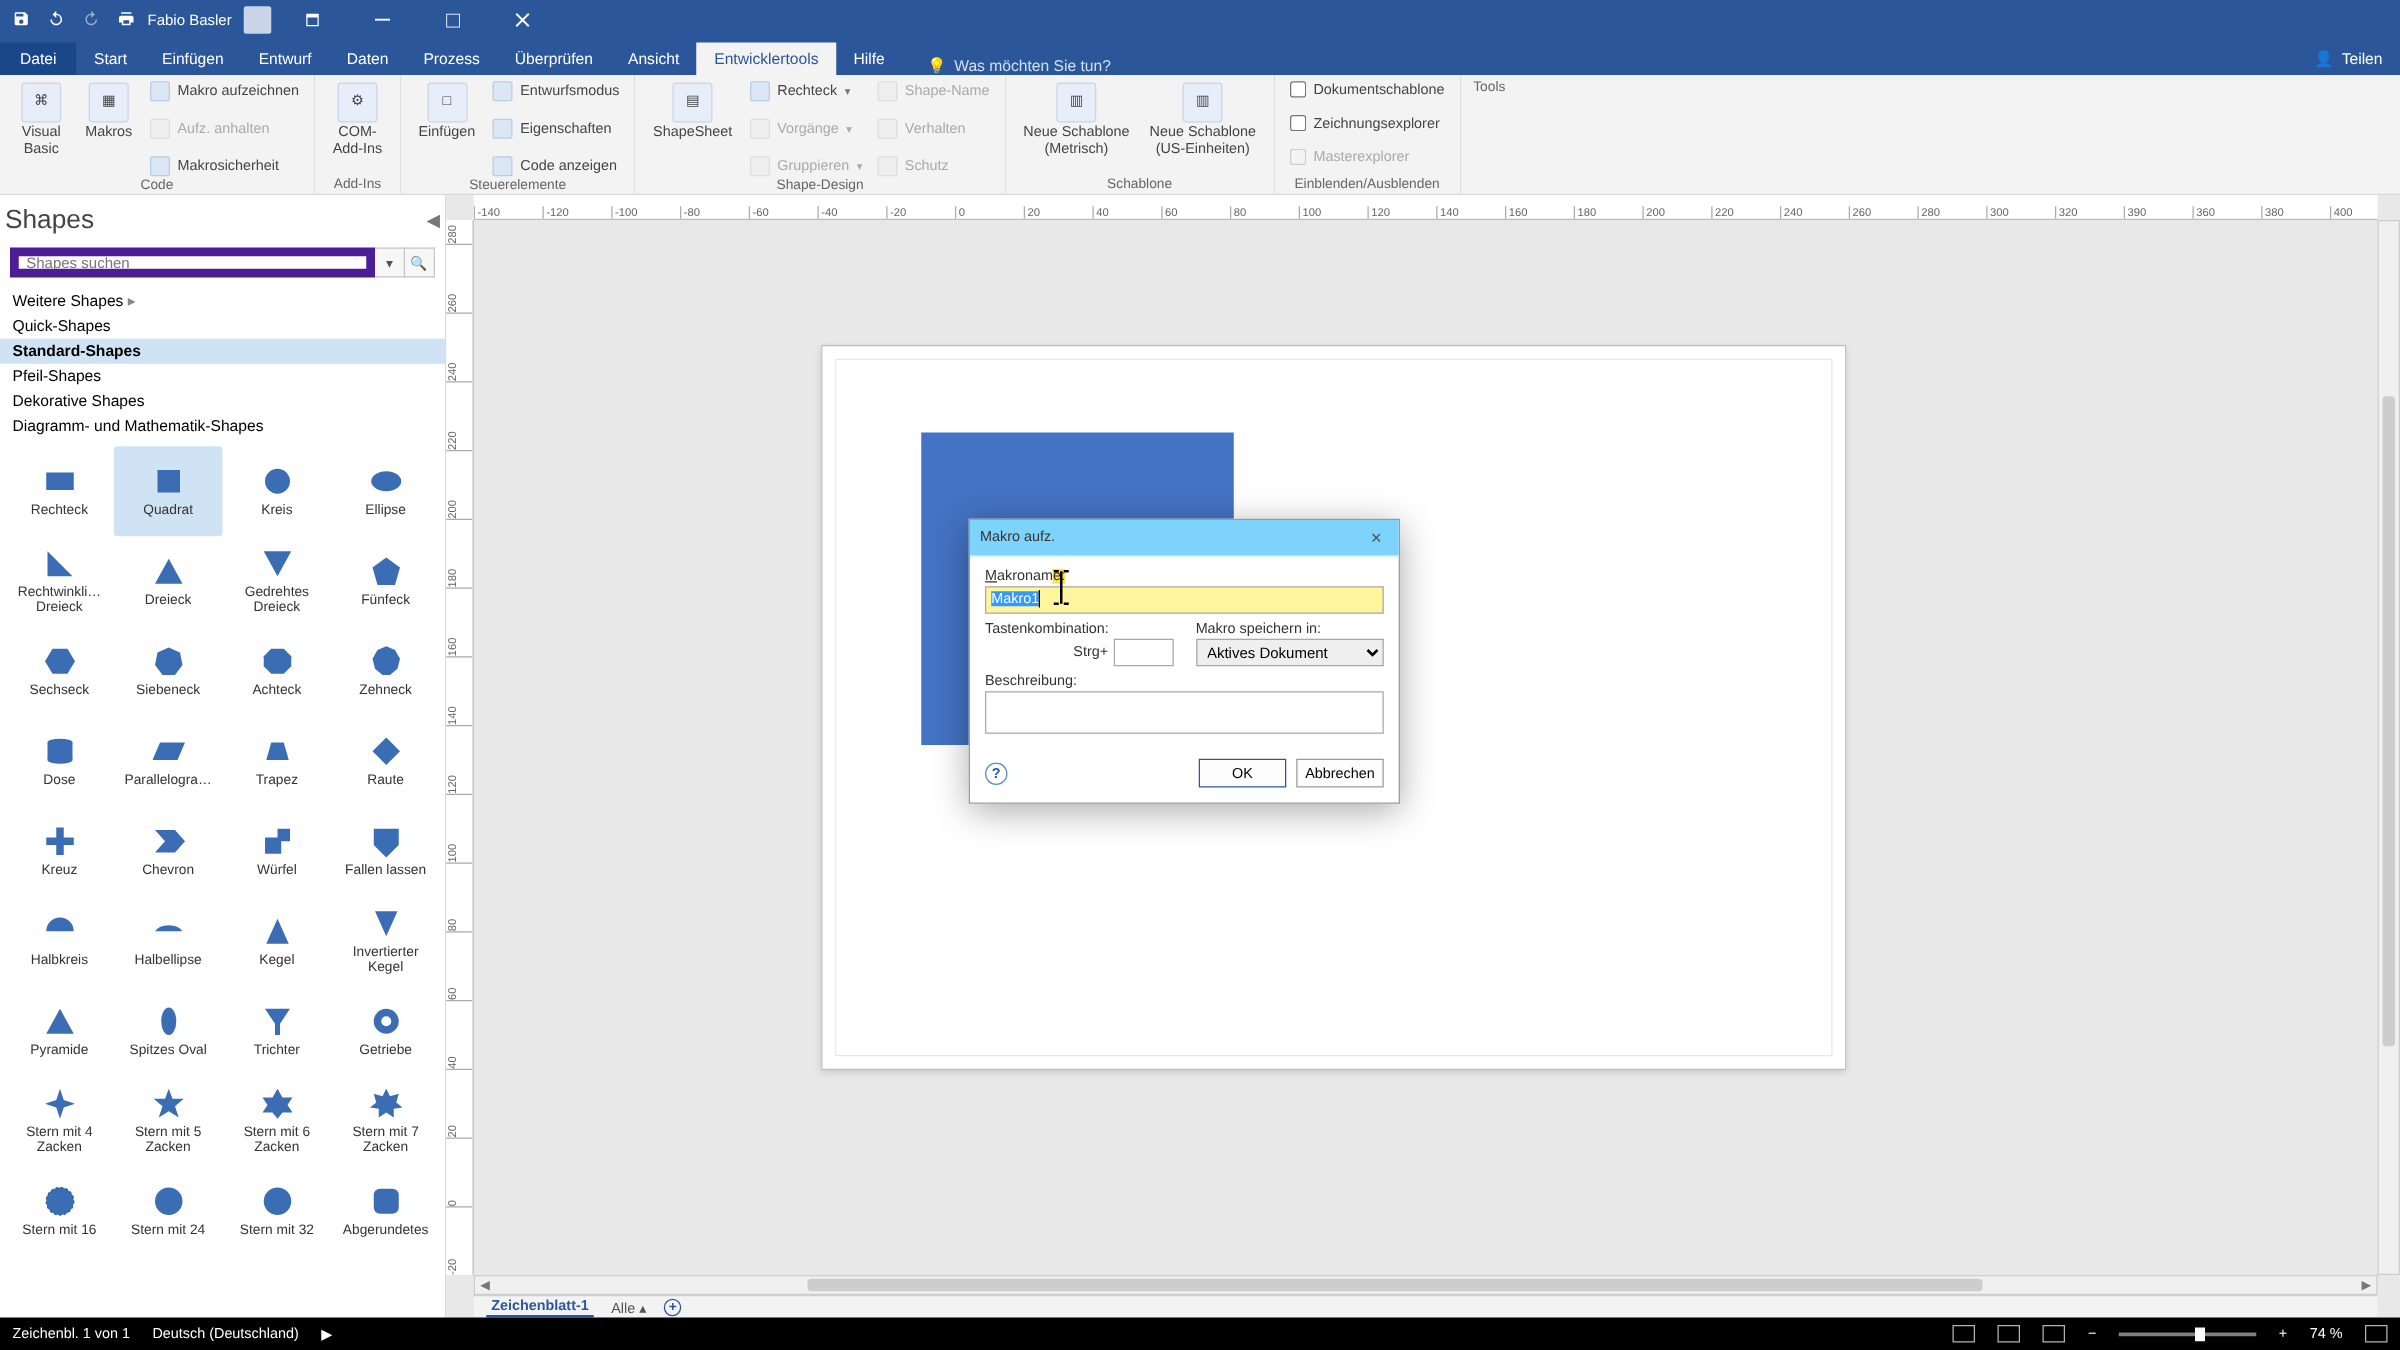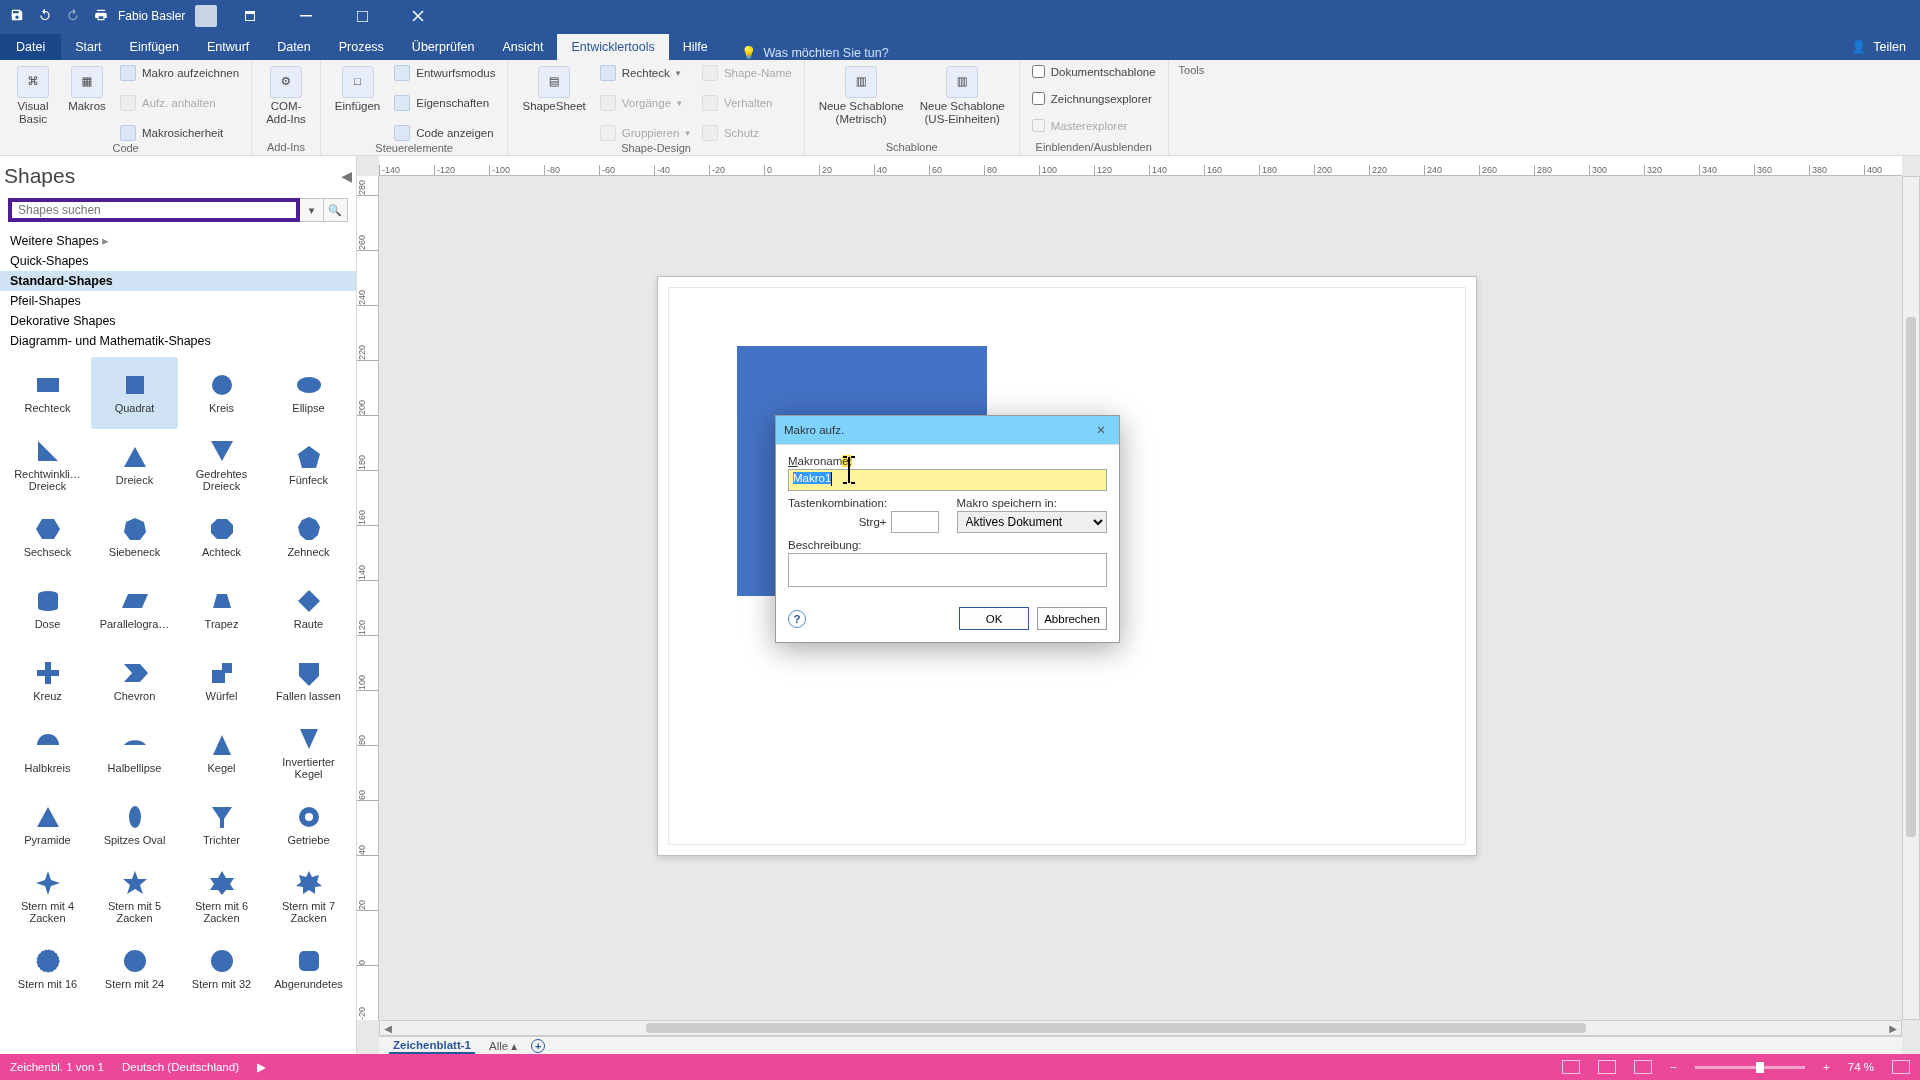--- a/index.html
+++ b/index.html
@@ -39,21 +39,21 @@
 
 
 .main { position: absolute; top: 156px; bottom: 26px; left: 0; right: 0; display: flex; }
 
 
 .shapespanel { width: 357px; border-right: 1px solid #d9d9d9; display: flex; flex-direction: column; background:#fff;}
 .sp-head { display:flex; align-items:center; justify-content:space-between; padding: 8px 4px 10px; }
 .sp-head h2 { font-size: 21px; font-weight: 400; color: #444; }
 .sp-head .collapse { color:#777; font-size:14px;}
 .sp-search { margin: 0 8px 8px; display:flex; }
-.sp-search input { flex:1; border:4px solid #4c1d95; height:24px; font-size:12px; padding:0 6px; }
+.sp-search input { flex:1; border:7px solid #4c1d95; height:24px; font-size:12px; padding:0 6px; }
 .sp-search .go, .sp-search .dd { width:24px; height:24px; border:1px solid #c5c5c5; border-left:none; display:flex;align-items:center;justify-content:center; background:#f7f7f7; font-size:11px; color:#555;}
 .sp-cats { font-size:12.5px; }
 .sp-cats .cat { padding:3px 10px; cursor:pointer; }
 .sp-cats .cat.sel { background:#cfe3f5; font-weight:600; }
 .sp-cats .cat.more::after{ content:" ▸"; color:#888;}
 .sp-grid { flex:1; overflow:hidden; padding:6px 4px; }
 .sp-grid .row { display:flex; }
 .sp-cell { width: 87px; height: 72px; display:flex; flex-direction:column; align-items:center; justify-content:center; gap:4px; font-size:11px; text-align:center; color:#333; cursor:pointer; border-radius:3px;}
 .sp-cell.sel { background:#cfe3f5; }
 .sh { width:26px; height:26px; }
@@ -72,21 +72,21 @@
 .page { position:absolute; left:300px; top:120px; width:820px; height:580px; background:#fff; border:1px solid #bfbfbf; box-shadow:0 2px 6px rgba(0,0,0,.15);}
 .page .pageinner{ position:absolute; inset:10px; border:1px solid #e8e8e8;}
 .rect { position:absolute; left:380px; top:190px; width:250px; height:250px; background:#4472c4;}
 
 .sheet-tabs { position:absolute; left:22px; right:18px; bottom:0; height:18px; background:#f3f3f3; border-top:1px solid #d0d0d0; display:flex; align-items:center; font-size:11.5px; gap:14px; padding-left:10px;}
 .sheet-tabs .stab { color:#2b579a; font-weight:600; border-bottom:2px solid #2b579a; padding:1px 4px;}
 .sheet-tabs .all { color:#555; }
 .sheet-tabs .add { color:#2b579a; font-weight:bold; border:1px solid #2b579a; border-radius:50%; width:14px; height:14px; display:flex; align-items:center; justify-content:center; font-size:11px;}
 
 
-.status { position:absolute; left:0; right:0; bottom:0; height:26px; background:#ec4899; color:#fff; font-size:11.5px; display:flex; align-items:center; padding:0 10px; gap:18px;}
+.status { position:absolute; left:0; right:0; bottom:0; height:26px; background:#000000; color:#fff; font-size:11.5px; display:flex; align-items:center; padding:0 10px; gap:18px;}
 .status .spacer{flex:1;}
 .status .zslider{ width:110px; height:3px; background:rgba(255,255,255,.5); position:relative;}
 .status .zslider::after{content:""; position:absolute; left:55%; top:-4px; width:8px; height:11px; background:#fff;}
 .status .ico{ width:18px; height:14px; border:1px solid rgba(255,255,255,.7);}
 
 
 .dialog { position:absolute; left:775px; top:415px; width:345px; background:#fff; border:1px solid #9a9a9a; box-shadow:0 6px 28px rgba(0,0,0,.35); font-size:11.5px; color:#333;}
 .dlg-title{ height:29px; display:flex; align-items:center; padding:0 8px; background:#7dd3fc; border-bottom:1px solid #dcdcdc;}
 .dlg-title .t{ flex:1; }
 .dlg-title .x{ width:20px; height:20px; display:flex; align-items:center; justify-content:center; color:#555;}
@@ -614,21 +614,21 @@
         <span>140</span>
         <span>160</span>
         <span>180</span>
         <span>200</span>
         <span>220</span>
         <span>240</span>
         <span>260</span>
         <span>280</span>
         <span>300</span>
         <span>320</span>
-        <span>340</span>
+        <span>390</span>
         <span>360</span>
         <span>380</span>
         <span>400</span>
       </div>
     <div class="ruler-v" id="rulerv">
         <span>-20</span>
         <span>0</span>
         <span>20</span>
         <span>40</span>
         <span>60</span>

